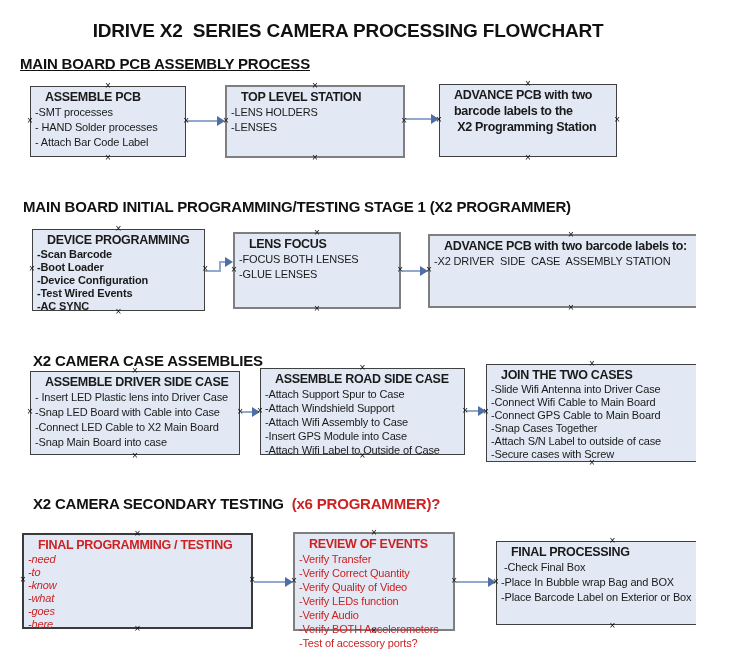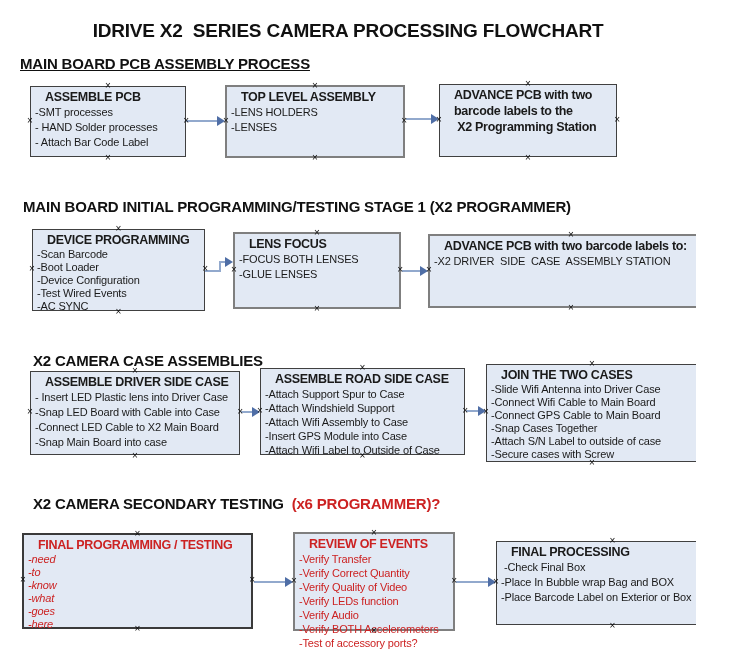--- a/index.html
+++ b/index.html
@@ -54,21 +54,21 @@
   .b-l{left:496px;top:541px;width:233px;height:84px;}
 
   .bx-header{
     font-size:12.5px;font-weight:bold;line-height:16px;
     padding:2px 3px 0 14px;letter-spacing:-0.3px;white-space:pre-wrap;
   }
   .bx-item{
     font-size:11px;line-height:15px;padding:0 0 0 4px;
     letter-spacing:-0.15px;white-space:pre;
   }
-  .b-d .bx-item{line-height:13px;}
+  .b-d .bx-item{line-height:13px;font-weight:bold;}
   .b-h .bx-item{line-height:14px;}
   .b-i .bx-item{line-height:13px;}
   .b-j .bx-item{line-height:13px;font-style:italic;}
   .b-k .bx-item{line-height:14px;}
   .red .bx-header,.red .bx-item{color:var(--red-text);}
 
   .handle{
     position:absolute;font-size:10px;line-height:1;color:#111;
     font-weight:normal;z-index:3;
   }
@@ -120,21 +120,21 @@
     <div class="bx-item">-SMT processes</div>
     <div class="bx-item">- HAND Solder processes</div>
     <div class="bx-item">- Attach Bar Code Label</div>
     <span class="handle h-t">×</span>
     <span class="handle h-b">×</span>
     <span class="handle h-l">×</span>
     <span class="handle h-r">×</span>
   </div>
 
   <div class="fbox b-b bd2">
-    <div class="bx-header">TOP LEVEL ASSEMBLY</div>
+    <div class="bx-header">TOP LEVEL STATION</div>
     <div class="bx-item">-LENS HOLDERS</div>
     <div class="bx-item">-LENSES</div>
     <span class="handle h-t">×</span>
     <span class="handle h-b">×</span>
     <span class="handle h-l">×</span>
     <span class="handle h-r">×</span>
   </div>
 
   <div class="fbox b-c">
     <div class="bx-header">ADVANCE PCB with two

